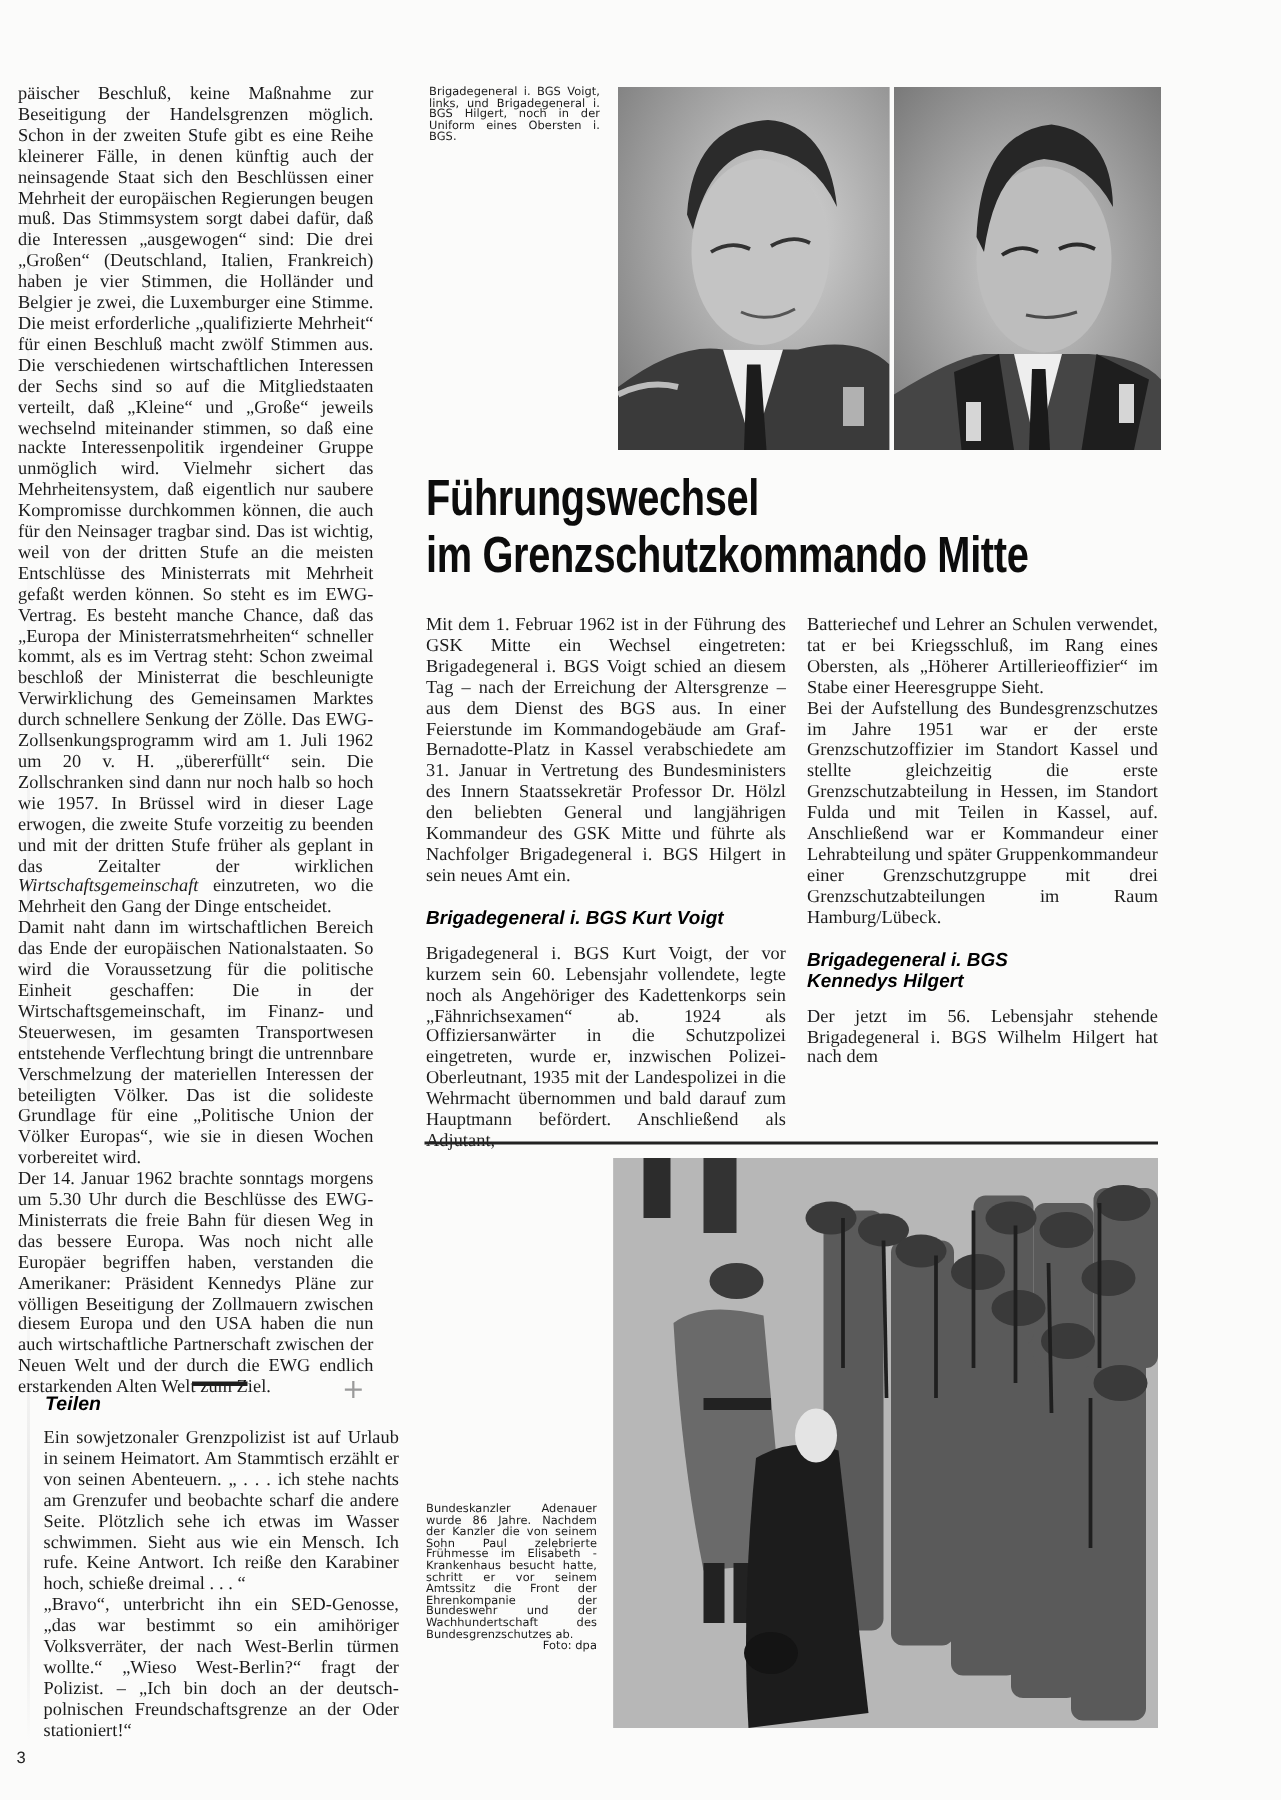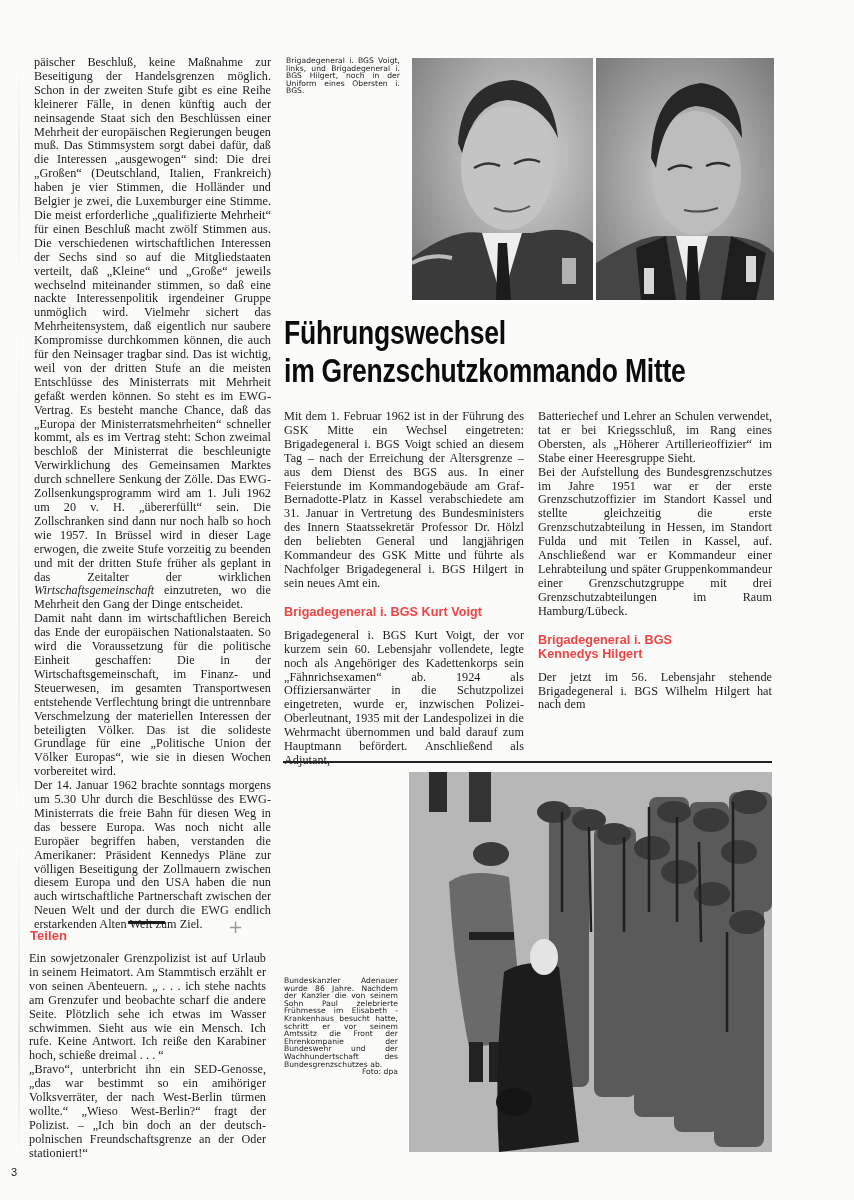--- a/index.html
+++ b/index.html
@@ -8,37 +8,38 @@
     background: #fbfbfa; color: #1b1b1b;
     font-family: "Liberation Serif", "DejaVu Serif", serif;
   }
   .col { position: absolute; }
   .serif-text {
     font-family: "Liberation Serif", "DejaVu Serif", serif;
     font-size: 12.2px; line-height: 13.9px; text-align: justify;
     hyphens: manual; letter-spacing: 0.05px;
   }
   .serif-text p { margin: 0; }
-  .col-left { left: 34px; top: 56px; width: 237px; }
+  .col-left { left: 12px; top: 56px; width: 237px; }
   .col-mid { left: 284px; top: 410px; width: 240px; }
   .col-right { left: 538px; top: 410px; width: 234px; }
 
   .sans-head {
     font-family: "Liberation Sans", "DejaVu Sans", sans-serif;
-    font-weight: bold; font-size: 12.6px; line-height: 14px; color: #ef4444;
+    font-weight: bold; font-size: 12.6px; line-height: 14px; color: #000000;
     margin: 0;
+    font-style: italic;
   }
   .caption {
     position: absolute;
     font-family: "DejaVu Sans", "Liberation Sans", sans-serif;
     font-size: 7.6px; line-height: 7.6px; color: #1a1a1a; text-align: justify;
     letter-spacing: 0.05px;
   }
   .caption-top { left: 286px; top: 57px; width: 114px; }
-  .caption-bottom { left: 284px; top: 977px; width: 114px; }
+  .caption-bottom { left: 284px; top: 1002px; width: 114px; }
 
   .headline {
     position: absolute; left: 284px; top: 313px; width: 510px;
     font-family: "Liberation Sans", "DejaVu Sans", sans-serif;
     font-weight: bold; font-size: 34px; line-height: 38px; color: #0c0c0c;
     transform: scaleX(0.78); transform-origin: left top; letter-spacing: -0.3px;
     white-space: nowrap;
   }
   .headline span { display: block; }
 

